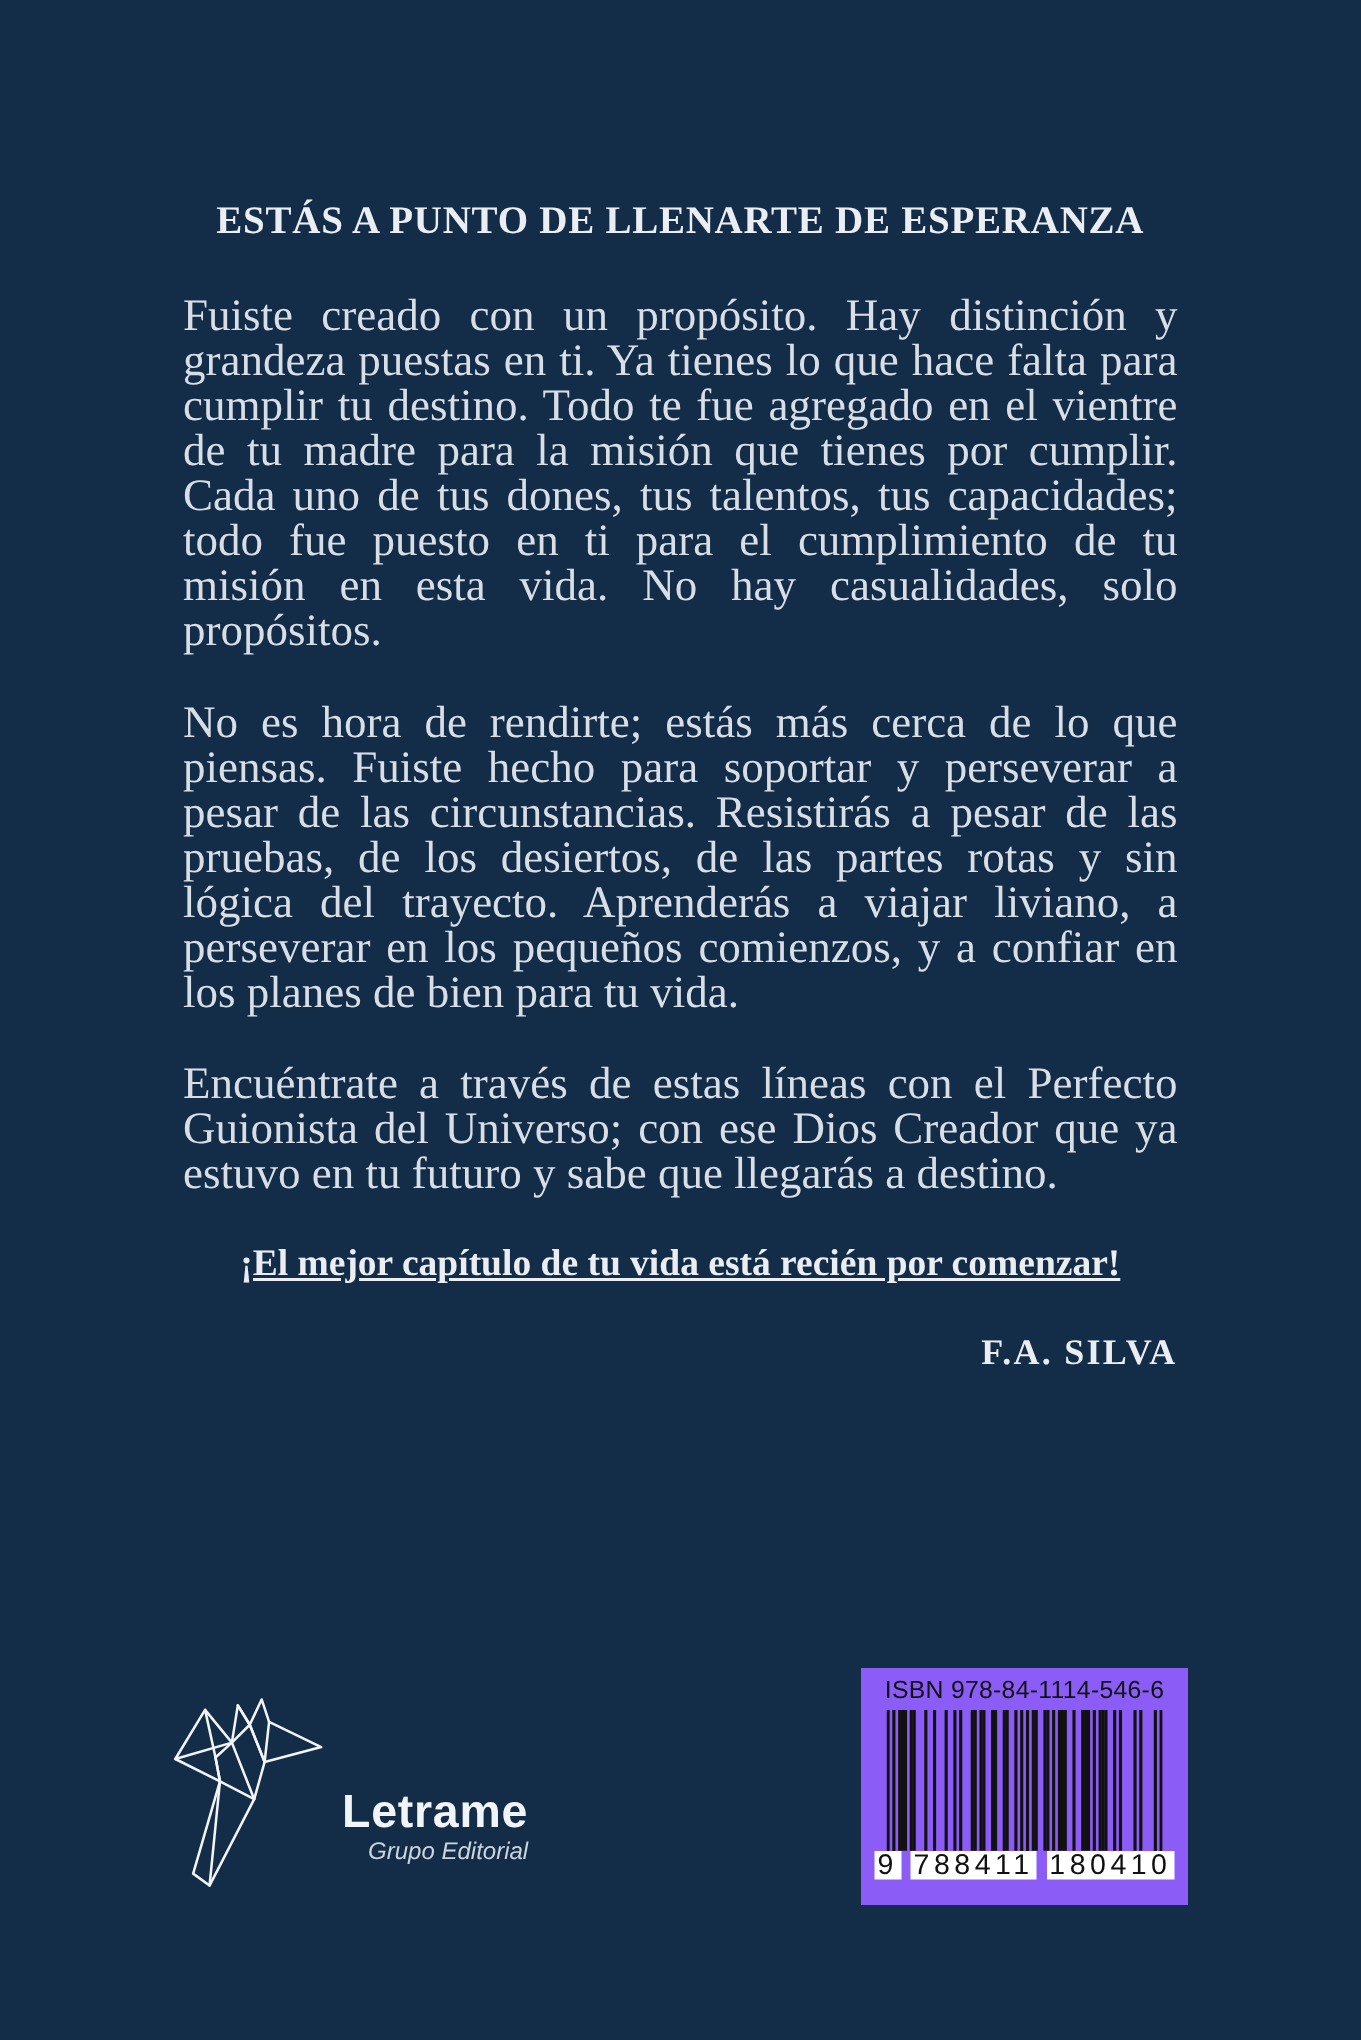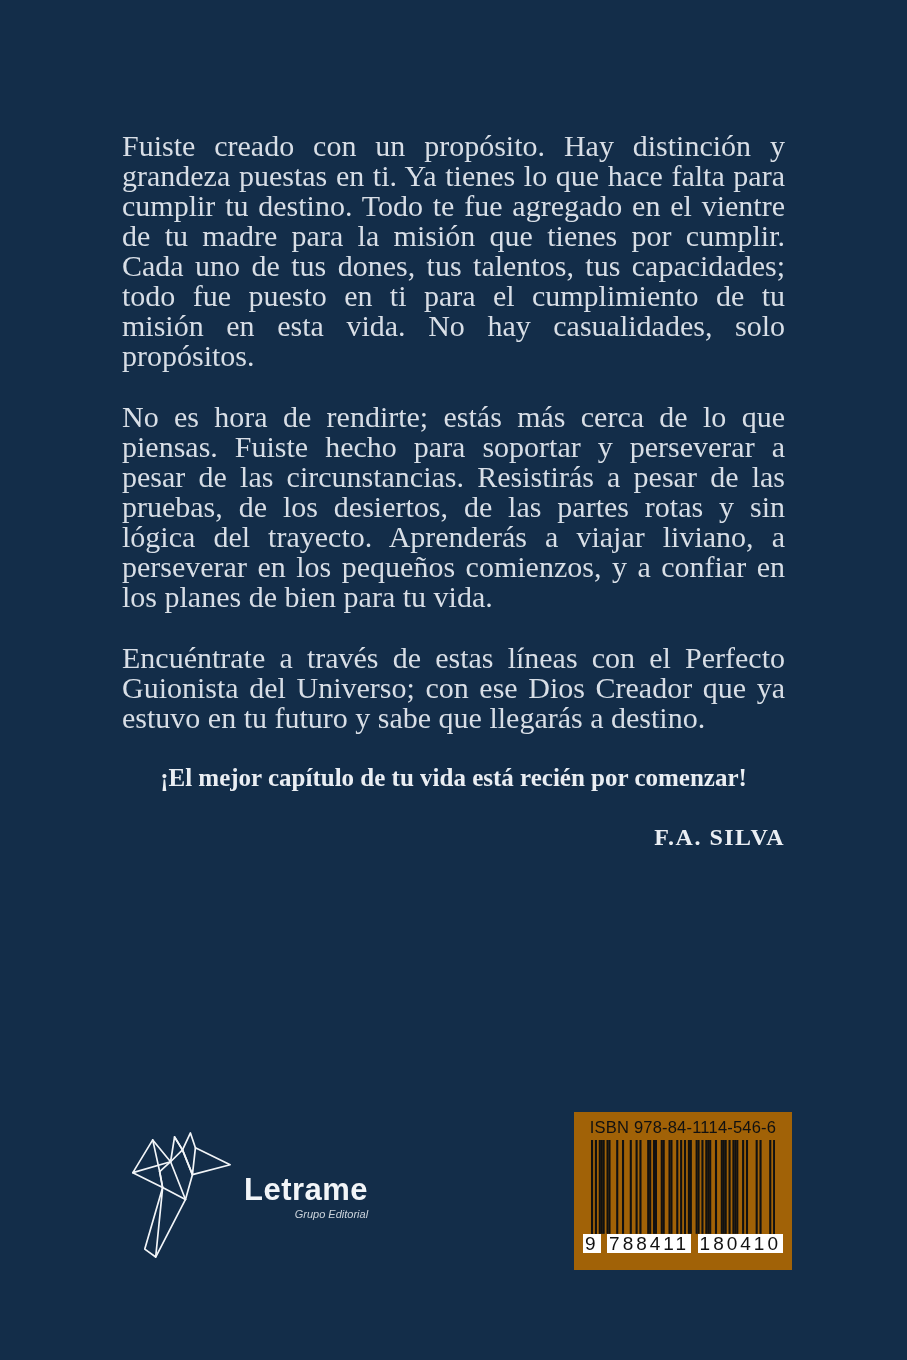--- a/index.html
+++ b/index.html
@@ -37,61 +37,62 @@
     text-align:justify;
     margin-bottom:31px;
   }
   .tagline{
     font-size:25px;
     font-weight:bold;
     color:var(--heading-text);
     text-align:center;
     margin-top:3px;
     margin-bottom:32px;
+    text-decoration:underline;
   }
   .author{
     font-size:24px;
     font-weight:bold;
     letter-spacing:1.5px;
     color:var(--heading-text);
     text-align:right;
   }
   
   .publisher-logo{
     position:absolute;
-    left:126px;top:1128px;
+    left:110px;top:1128px;
     display:flex;
-    align-items:flex-start;
+    align-items:center;
   }
   .publisher-logo svg{display:block;}
   .logo-text{
     font-family:"Liberation Sans", sans-serif;
     color:var(--logo-text);
     margin-left:6px;
     margin-top:46px;
     text-align:right;
   }
   .logo-name{
     font-size:31px;
     font-weight:bold;
     letter-spacing:.5px;
     line-height:1;
   }
   .logo-subtitle{
-    font-size:11px;
+    font-size:16px;
     font-style:italic;
     color:#ccd4dc;
     margin-top:3px;
   }
   
   .barcode-box{
     position:absolute;
     left:574px;top:1112px;
     width:218px;height:158px;
-    background:#a16207;
+    background:#8b5cf6;
     color:#111111;
     font-family:"Liberation Sans", sans-serif;
     display:flex;
     flex-direction:column;
     align-items:center;
     padding-top:7px;
   }
   .isbn-label{
     font-size:16.5px;
     letter-spacing:.2px;
@@ -114,20 +115,21 @@
     padding:0 2px;
     letter-spacing:3px;
   }
 </style>
 </head>
 <body>
 
 <div class="cover">
 
   <div class="text-block">
+    <h1 class="cover-title">ESTÁS A PUNTO DE LLENARTE DE ESPERANZA</h1>
 
     <div class="synopsis">
       <p>Fuiste creado con un propósito. Hay distinción y grandeza puestas en ti. Ya tienes lo que hace falta para cumplir tu destino. Todo te fue agregado en el vientre de tu madre para la misión que tienes por cumplir. Cada uno de tus dones, tus talentos, tus capacidades; todo fue puesto en ti para el cumplimiento de tu misión en esta vida. No hay casualidades, solo propósitos.</p>
       <p>No es hora de rendirte; estás más cerca de lo que piensas. Fuiste hecho para soportar y perseverar a pesar de las circunstancias. Resistirás a pesar de las pruebas, de los desiertos, de las partes rotas y sin lógica del trayecto. Aprenderás a viajar liviano, a perseverar en los pequeños comienzos, y a confiar en los planes de bien para tu vida.</p>
       <p>Encuéntrate a través de estas líneas con el Perfecto Guionista del Universo; con ese Dios Creador que ya estuvo en tu futuro y sabe que llegarás a destino.</p>
     </div>
 
     <p class="tagline">¡El mejor capítulo de tu vida está recién por comenzar!</p>
 
     <p class="author">F.A. SILVA</p>

